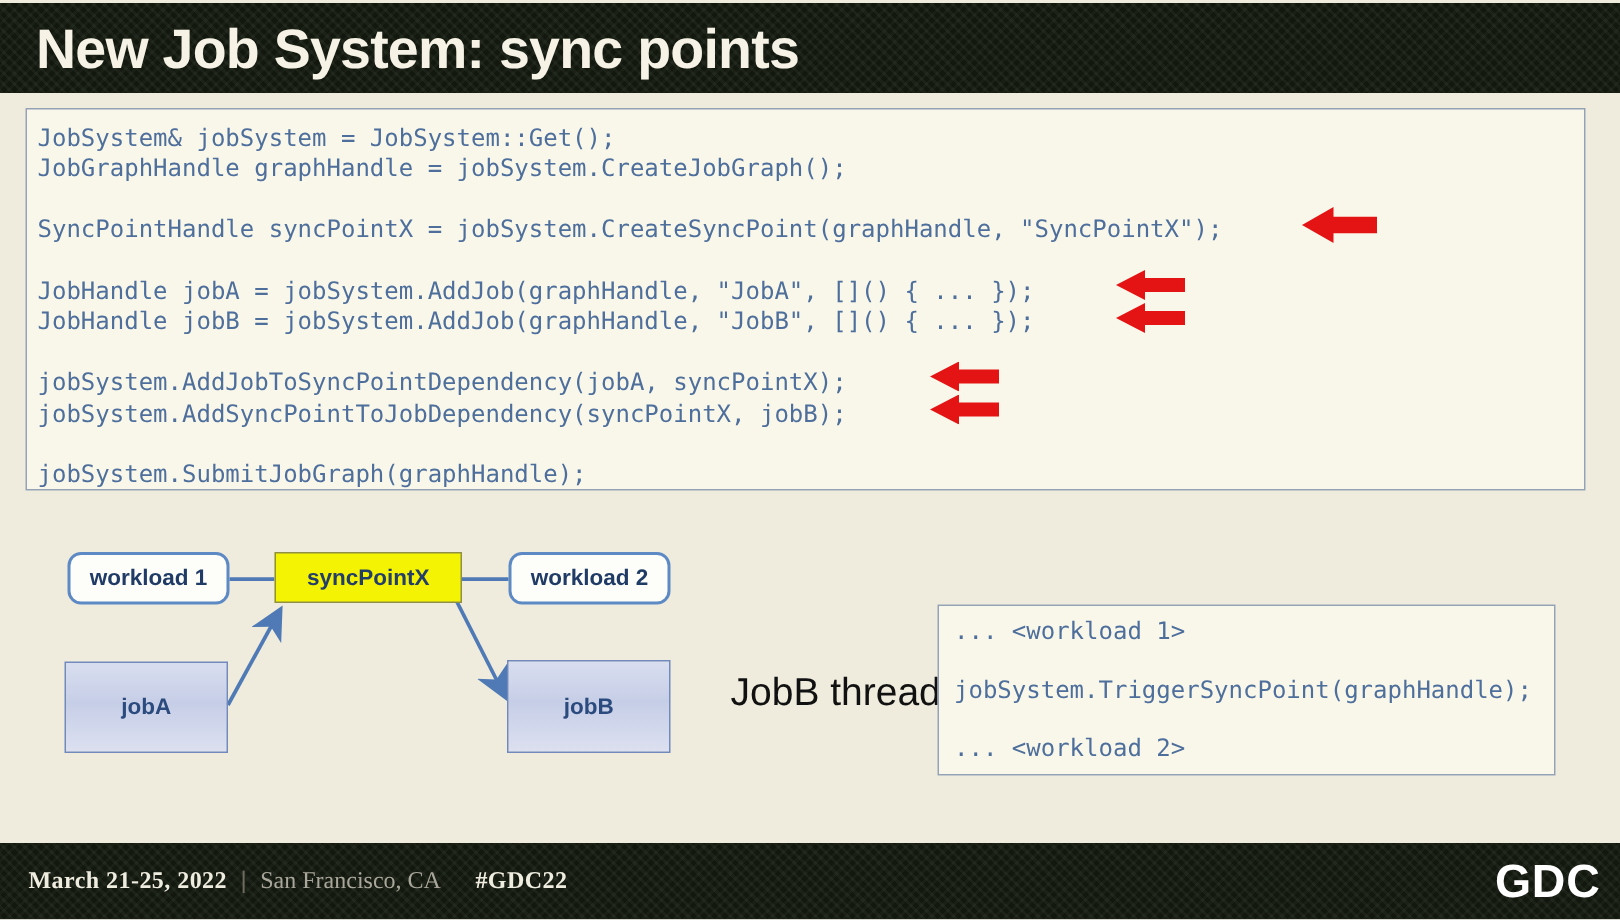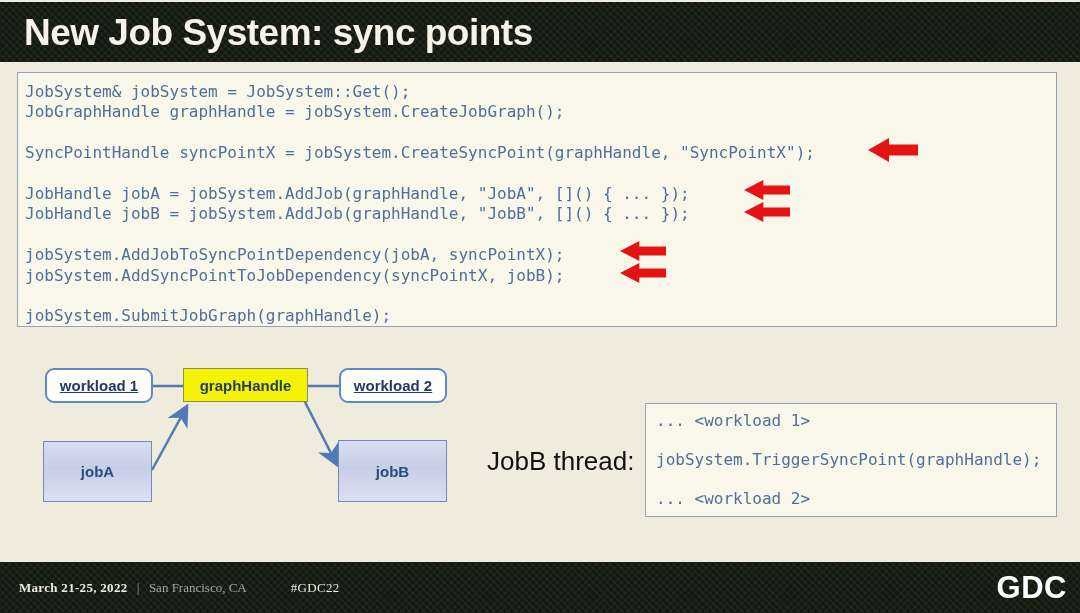--- a/index.html
+++ b/index.html
@@ -39,21 +39,21 @@
   
   .code-box {
     position: absolute;
     background: #f9f7ea;
     border: 1px solid #93a2b5;
     font-family: "DejaVu Sans Mono", "Liberation Mono", monospace;
     color: #4e6f9c;
     white-space: pre;
   }
   .main-code-box {
-    left: 645px; top: 403px;
+    left: 625px; top: 403px;
     width: 412px; height: 114px;
     padding: 7px 0 0 10px;
     font-size: 16px;
   }
   .big-code-box {
     left: 17px; top: 72px;
     width: 1040px; height: 255px;
     padding: 9px 0 12px 7px;
     font-size: 16px;
   }
@@ -87,21 +87,20 @@
     font-size: 15px;
     font-weight: bold;
     color: #1f3b66;
   }
   .workload-box {
     width: 108px; height: 35px;
     background: #fdfdf9;
     border: 2px solid #5d89c4;
     border-radius: 9px;
     font-weight: 600;
-    text-decoration: underline;
   }
   .workload1-box { left: 45px;  top: 368px; }
   .workload2-box { left: 339px; top: 368px; }
   .syncpoint-box {
     left: 183px; top: 368px;
     width: 125px; height: 34px;
     background: #f3f303;
     border: 1.5px solid #8f8f45;
     color: #233e68;
   }
@@ -123,26 +122,26 @@
     white-space: nowrap;
   }
 
   
   .footer-content {
     position: absolute;
     left: 19px; top: 0; height: 51px;
     display: flex;
     align-items: center;
     font-family: "Liberation Serif", serif;
-    font-size: 13px;
+    font-size: 16px;
   }
   .footer-date { font-weight: bold; color: #efece0; letter-spacing: 0.3px; }
   .footer-sep { color: #6e6c60; margin: 0 9px; font-family: "Liberation Sans", sans-serif; }
   .footer-location { color: #a9a79b; }
-  .footer-hashtag { font-weight: normal; color: #efece0; margin-left: 44px; letter-spacing: 0.3px; }
+  .footer-hashtag { font-weight: bold; color: #efece0; margin-left: 23px; letter-spacing: 0.3px; }
   .gdc-logo {
     position: absolute;
     right: 13px; top: 8px;
     font-family: "Liberation Sans", sans-serif;
     font-size: 31px;
     font-weight: bold;
     letter-spacing: 0.5px;
     color: #ffffff;
   }
 </style>
@@ -172,21 +171,21 @@
     <line x1="153" y1="386" x2="183" y2="386" stroke="#4f7ab5" stroke-width="2.5"></line>
     <line x1="308" y1="386" x2="339" y2="386" stroke="#4f7ab5" stroke-width="2.5"></line>
     <line x1="152" y1="470" x2="186" y2="408" stroke="#4f7ab5" stroke-width="2.5" marker-end="url(#ah)"></line>
     <line x1="304" y1="400" x2="336" y2="463" stroke="#4f7ab5" stroke-width="2.5" marker-end="url(#ah)"></line>
   </svg>
 
   <div class="dbox workload-box workload1-box">
     <span>workload 1</span>
   </div>
   <div class="dbox syncpoint-box">
-    <span>graphHandle</span>
+    <span>syncPointX</span>
   </div>
   <div class="dbox workload-box workload2-box">
     <span>workload 2</span>
   </div>
   <div class="dbox job-box joba-box">
     <span>jobA</span>
   </div>
   <div class="dbox job-box jobb-box">
     <span>jobB</span>
   </div>

